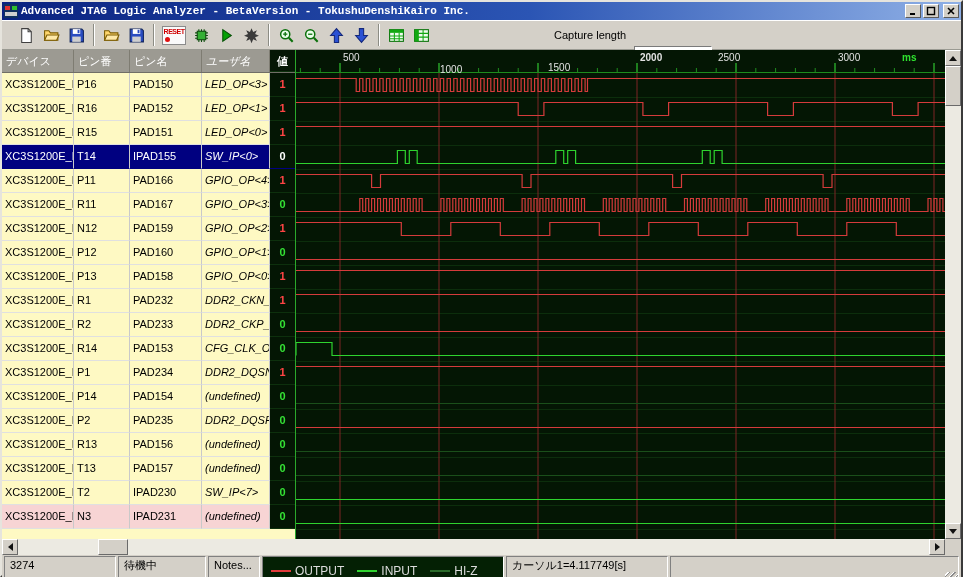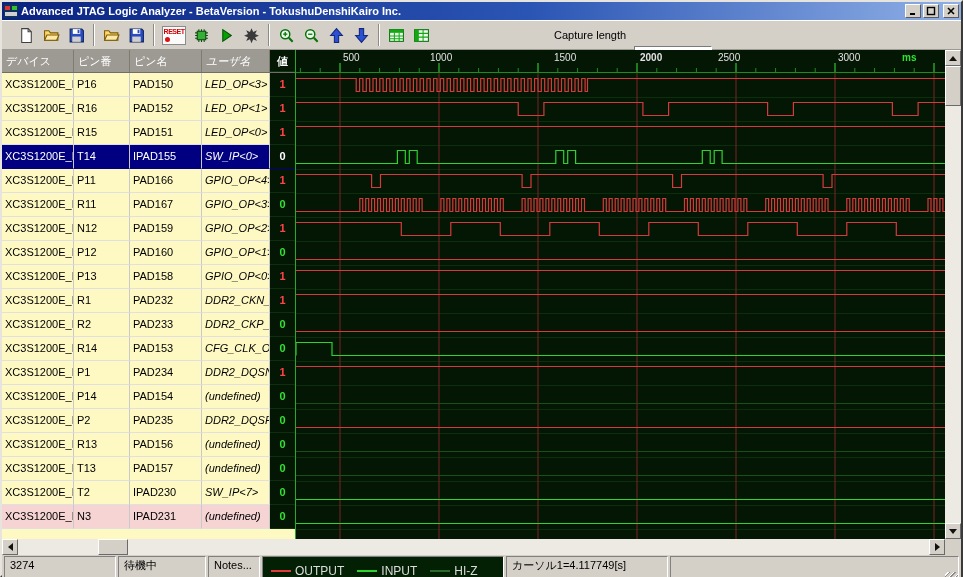--- a/index.html
+++ b/index.html
@@ -4,21 +4,21 @@
 <style>
   * { box-sizing: border-box; margin: 0; padding: 0; }
   html,body { width: 963px; height: 577px; overflow: hidden; background:#808080;
     font-family: "Liberation Sans", "DejaVu Sans", sans-serif; }
   .window { width: 963px; height: 577px; background:#d4d0c8;
     border:2px solid; border-color:#e6e4dd #3a3a3a #3a3a3a #e6e4dd;
     display:flex; flex-direction:column; }
 
   
   .titlebar { height:18px; flex:none; display:flex; align-items:center; padding:1px 2px;
-    background: linear-gradient(90deg,#0a2280 0%, #2b55b4 55%, #8fb0e6 100%); }
+    background: linear-gradient(90deg,#0a2280 0%, #2b55b4 55%, #8fb0e6 100%); font-family: Liberation Mono, monospace; }
   .app-icon { width:14px; height:14px; margin-right:3px; flex:none; }
   .title-text { flex:1; color:#fff; font-size:11px; font-weight:bold; white-space:nowrap; overflow:hidden; }
   .tbtn { width:16px; height:14px; margin-left:2px; background:#d4d0c8; flex:none;
     border:1px solid; border-color:#fff #5a5a5a #5a5a5a #fff; display:flex; align-items:center; justify-content:center; }
   .tbtn.close { margin-left:4px; }
 
   
   .toolbar { height:30px; flex:none; display:flex; align-items:center; padding-left:12px; background:#d4d0c8;
     border-top:1px solid #fff; border-bottom:1px solid #9a9a92; }
   .tbn { width:25px; height:25px; flex:none; background:#d4d0c8; border:1px solid #d4d0c8;
@@ -405,22 +405,22 @@
             <line x1="519.2" y1="18" x2="519.2" y2="22" stroke="#1f8f1f"></line>
             <line x1="539.0" y1="13" x2="539.0" y2="22" stroke="#39e639"></line>
             <line x1="558.8" y1="18" x2="558.8" y2="22" stroke="#1f8f1f"></line>
             <line x1="578.6" y1="18" x2="578.6" y2="22" stroke="#1f8f1f"></line>
             <line x1="598.4" y1="18" x2="598.4" y2="22" stroke="#1f8f1f"></line>
             <line x1="618.2" y1="18" x2="618.2" y2="22" stroke="#1f8f1f"></line>
             <line x1="638.0" y1="13" x2="638.0" y2="22" stroke="#39e639"></line>
           </svg>
         <span class="ms-unit">ms</span>
       <span class="tick-label" style="left: 46.956px;">500</span>
-          <span class="tick-label" style="left: 134px;">1000</span>
-          <span class="tick-label" style="left: 258px;">1500</span>
+          <span class="tick-label" style="left: 144px; margin-top: 12px;">1000</span>
+          <span class="tick-label" style="left: 252px; margin-top: 10px;">1500</span>
           <span class="tick-label" style="left: 343.956px; font-weight: bold;">2000</span>
           <span class="tick-label" style="left: 422px;">2500</span>
           <span class="tick-label" style="left: 541.956px;">3000</span>
         </div>
       <svg id="wave-svg" width="650" height="466">
           <line x1="0" y1="24.5" x2="650" y2="24.5" stroke="#0c2e0c"></line>
           <line x1="0" y1="48.5" x2="650" y2="48.5" stroke="#0c2e0c"></line>
           <line x1="0" y1="72.5" x2="650" y2="72.5" stroke="#0c2e0c"></line>
           <line x1="0" y1="96.5" x2="650" y2="96.5" stroke="#0c2e0c"></line>
           <line x1="0" y1="120.5" x2="650" y2="120.5" stroke="#0c2e0c"></line>

